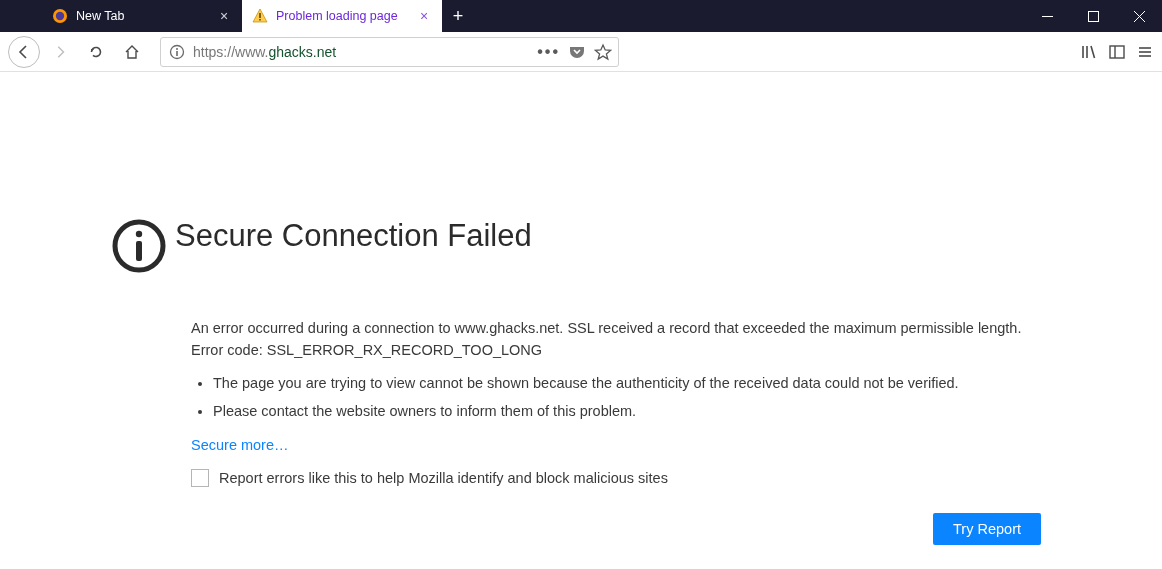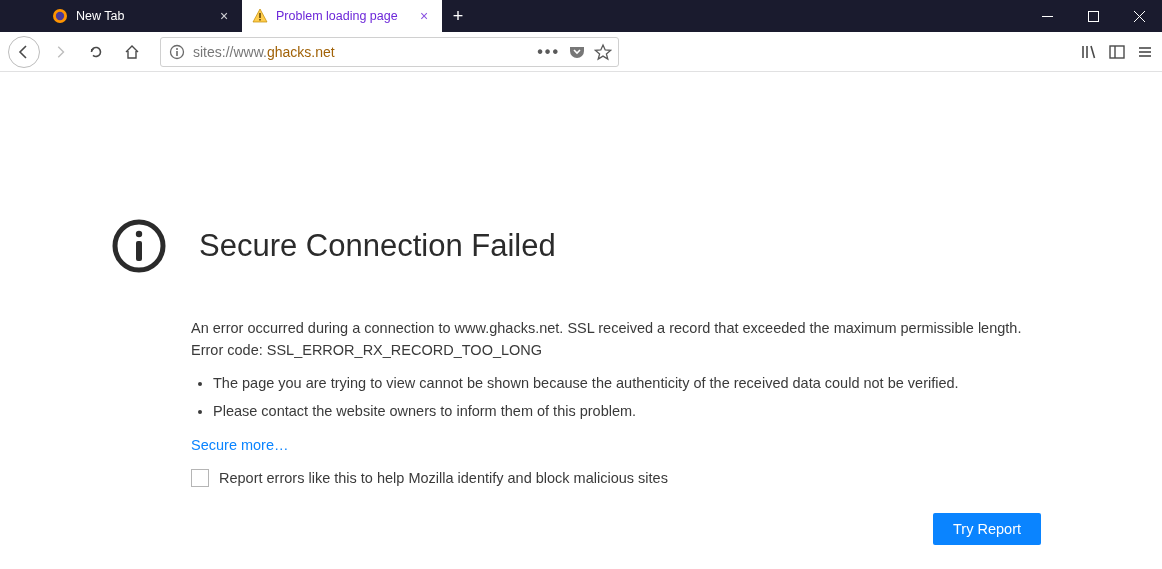--- a/index.html
+++ b/index.html
@@ -69,29 +69,29 @@
   height: 30px;
   border:1px solid #d0d0d0;
   border-radius:3px;
   display:flex;
   align-items:center;
   padding: 0 6px;
   max-width: 700px;
 }
 .urlbar .identity { width:20px; display:flex; align-items:center; justify-content:center; color:#6a6a6a; margin-right:6px; }
 .urlbar .urltext { flex:1; font-size:14px; color:#777; }
-.urlbar .urltext .host { color:#a16207; }
+.urlbar .urltext .host { color:#14532d; }
 .urlbar-actions { display:flex; align-items:center; gap:8px; color:#5a5a5a; }
 .urlbar-actions .dots { letter-spacing:2px; font-weight:bold; }
 .toolbar-spacer { flex:1; }
 .right-icons { display:flex; gap:10px; color:#4a4a4a; align-items:center; }
 
 .content { padding: 56px 60px 0 60px; }
 .error-wrap { max-width: 940px; margin: 0 auto; }
-.header-row { display:flex; align-items:center; gap:32px; margin-bottom: 24px; margin-top: 90px;}
+.header-row { display:flex; align-items:flex-start; gap:8px; margin-bottom: 24px; margin-top: 90px;}
 .info-icon { width:56px; height:56px; flex:0 0 56px; }
 .title { font-size: 31px; font-weight: 300; color:#2b2b2b; }
 .body-col { margin-left: 80px; margin-top: 44px; }
 .desc { font-size: 14.5px; color:#3a3a3a; line-height:1.5; margin-bottom: 10px; }
 ul.bullets { list-style: disc; margin: 8px 0 14px 22px; }
 ul.bullets li { font-size:14.5px; color:#3a3a3a; line-height:1.55; margin-bottom:6px; }
 .learn { color:#0a84ff; font-size:14.5px; cursor:pointer; display:inline-block; margin-bottom:16px; }
 .report-row { display:flex; align-items:center; gap:10px; font-size:14.5px; color:#3a3a3a; }
 .report-row .chk { width:18px; height:18px; border:1px solid #b5b5b5; background:#fff; }
 .btn-row { display:flex; justify-content:flex-end; margin-top: 26px; padding-right: 10px;}
@@ -175,21 +175,21 @@
 
   <div class="urlbar">
     <span class="identity">
       <svg width="16" height="16" viewBox="0 0 16 16">
           <circle cx="8" cy="8" r="6.5" fill="none" stroke="#6a6a6a" stroke-width="1.3"></circle>
           <circle cx="8" cy="5" r="1" fill="#6a6a6a"></circle>
           <rect x="7.2" y="7" width="1.6" height="5" fill="#6a6a6a"></rect>
         </svg>
     </span>
     <span class="urltext">
-      <span>sites://www.</span><span class="host">ghacks.net</span>
+      <span>https://www.</span><span class="host">ghacks.net</span>
     </span>
     <span class="urlbar-actions">
       <span class="dots">•••</span>
       <span>
         <svg width="18" height="18" viewBox="0 0 18 18">
             <path d="M2 4 h14 v4 a7 7 0 0 1 -14 0 z" fill="#777"></path>
             <path d="M6 7 l3 3 l3 -3" fill="none" stroke="#fff" stroke-width="1.6"></path>
           </svg>
       </span>
       <span>

